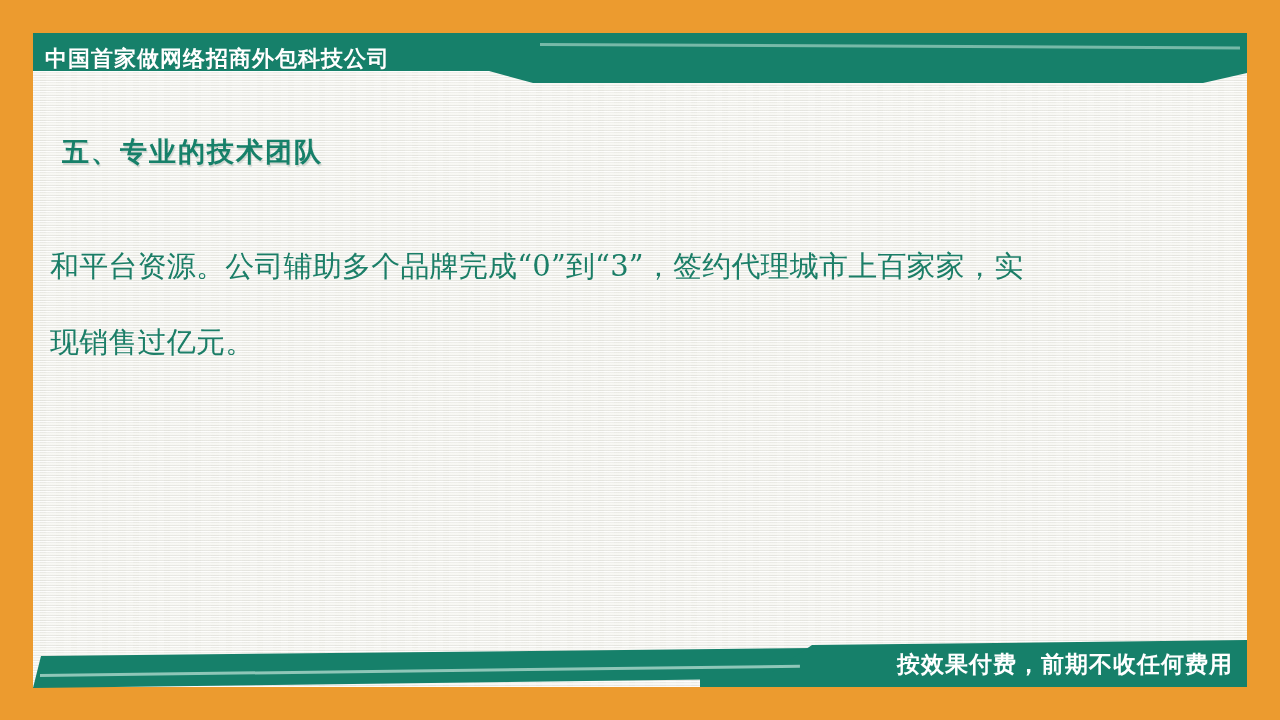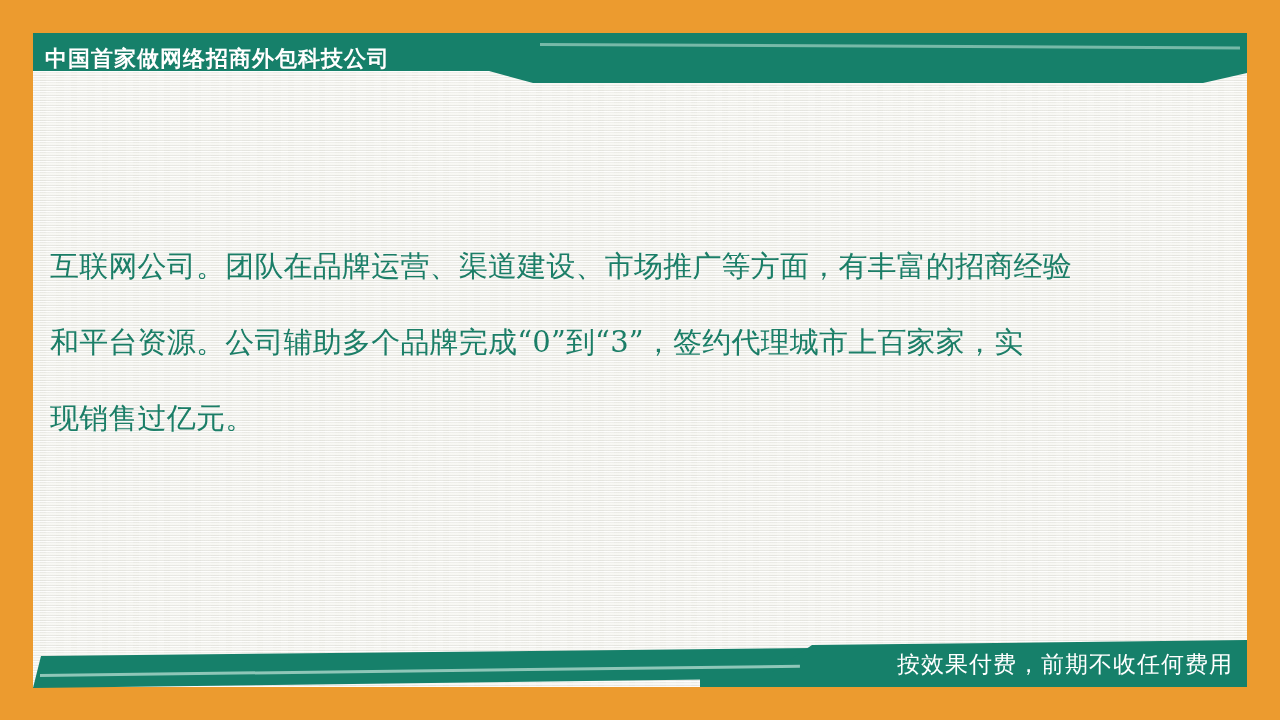--- a/index.html
+++ b/index.html
@@ -181,36 +181,37 @@
   #footer-text {
     position: absolute;
     right: 47px;
     top: 649px;
     font-family: "DejaVu Sans", "Liberation Sans", sans-serif;
     font-size: 23px;
     color: #FFFFFF;
     letter-spacing: 1px;
     white-space: nowrap;
     z-index: 6;
+    font-weight: bold;
   }
 </style>
 </head>
 <body>
 
 <div id="slide">
 
   <div id="paper"></div>
 
   <div id="header-band"></div>
   <div id="header-thinline"></div>
   <div id="header-title">中国首家做网络招商外包科技公司</div>
 
+  <div id="section-heading">五、专业的技术团队</div>
 
   <div id="body-paragraph">
-    <span class="ln">互联网公司。团队在品牌运营、渠道建设、市场推广等方面，有丰富的招商经验</span>
     <span class="ln">和平台资源。公司辅助多个品牌完成“0”到“3”，签约代理城市上百家家，实</span>
     <span class="ln">现销售过亿元。</span>
   </div>
 
   <div id="footer-slim"></div>
   <div id="footer-thinline"></div>
   <div id="footer-block"></div>
   <div id="footer-text">按效果付费，前期不收任何费用</div>
 
 </div>

